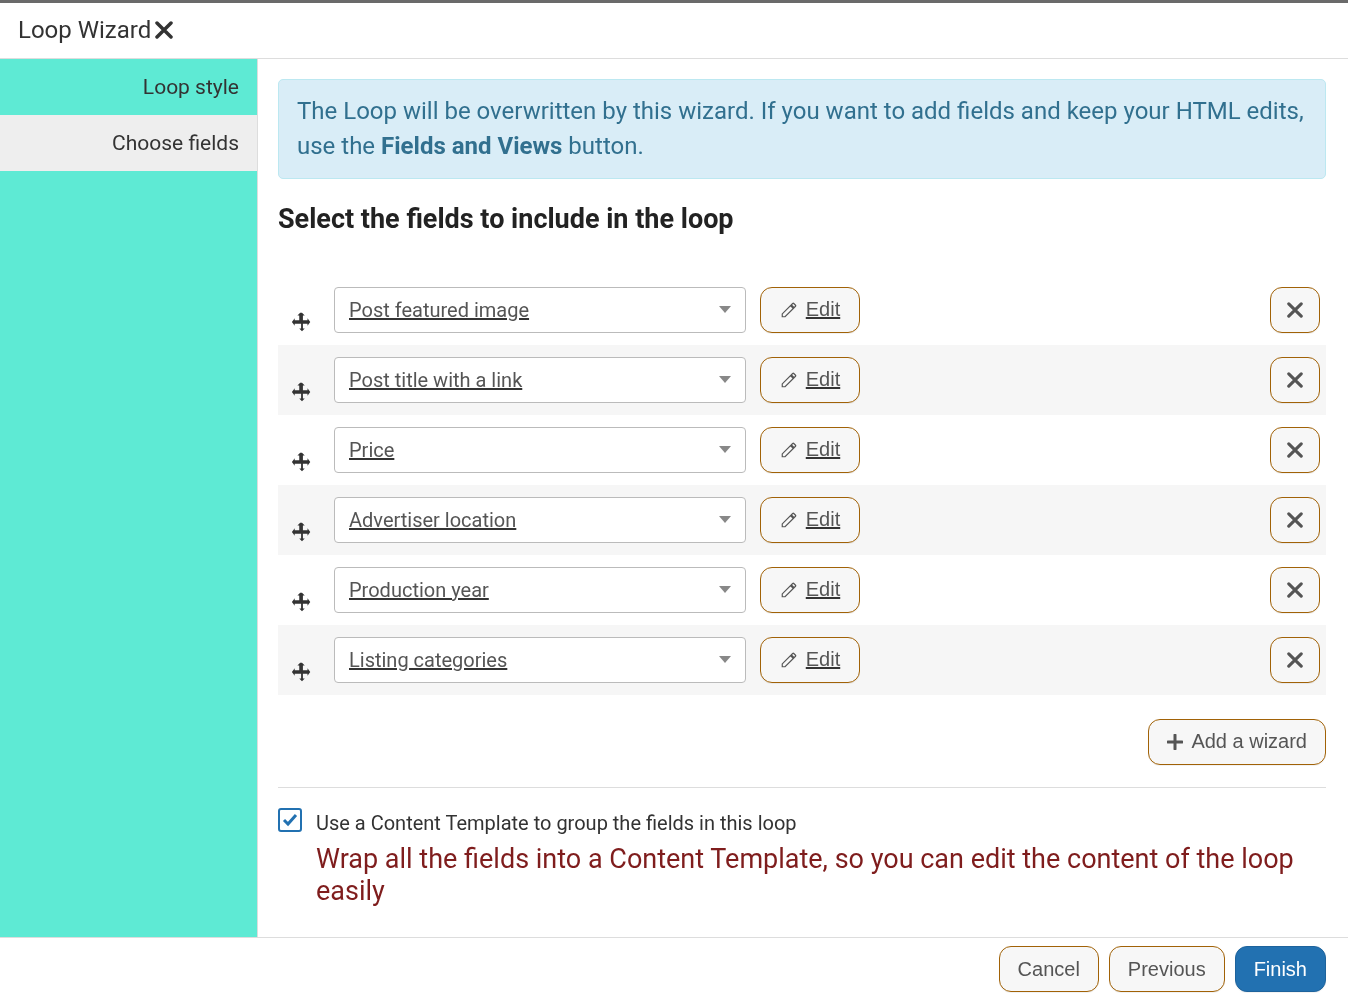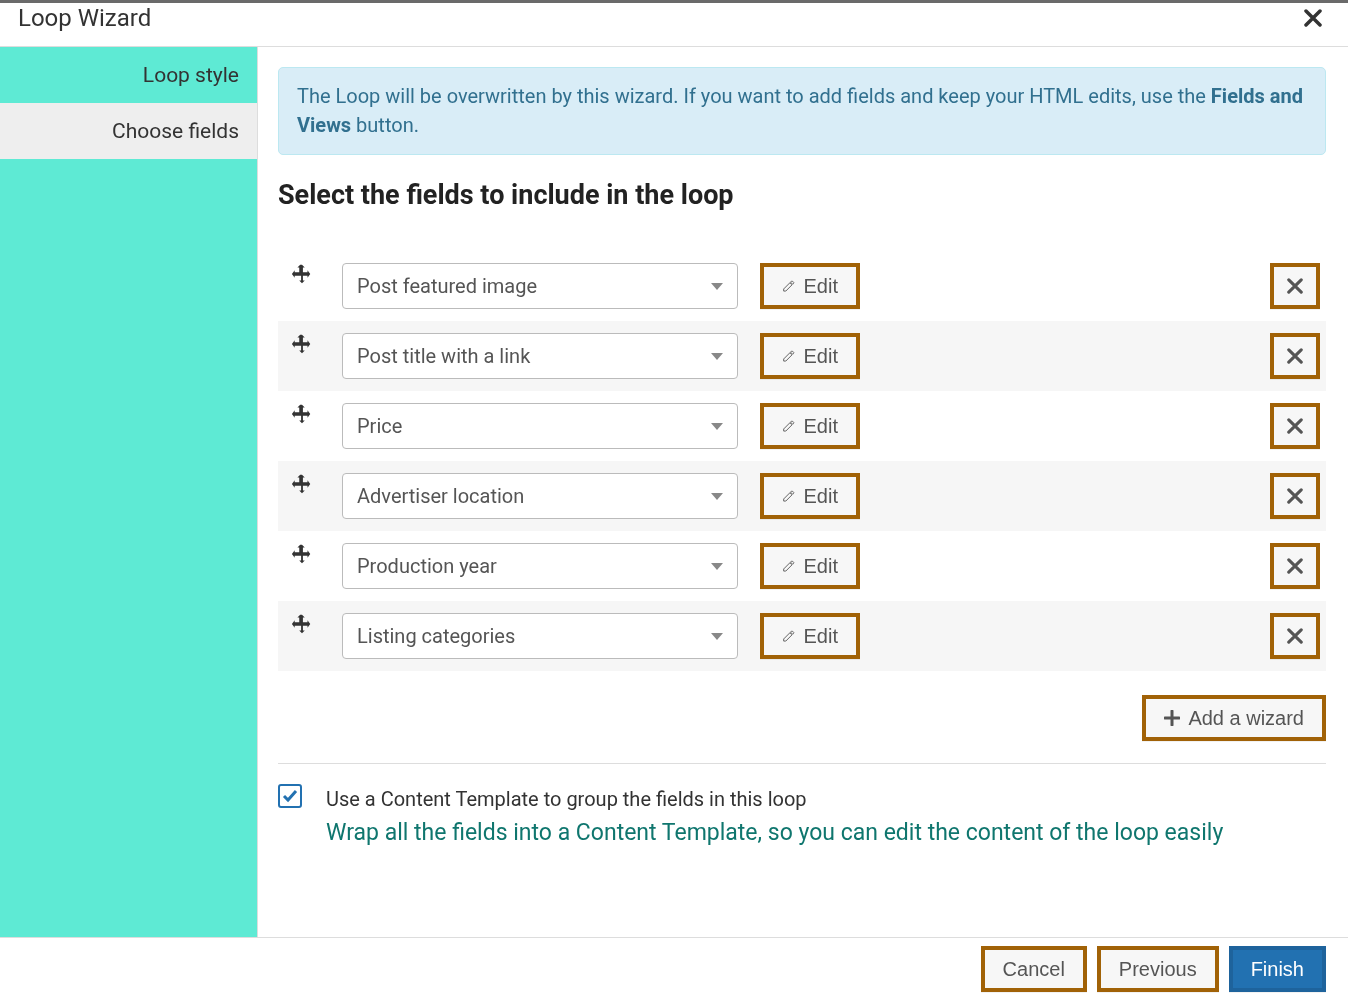--- a/index.html
+++ b/index.html
@@ -13,23 +13,22 @@
     }
     .modal {
       width: 100%;
       height: 100%;
       display: flex;
       flex-direction: column;
       border-top: 3px solid #6a6a6a;
     }
     .modal-header {
       display: flex;
-      justify-content: space-between;
       align-items: center;
-      padding: 1px 22px 14px 18px;
+      padding: 13px 22px 14px 18px;
       border-bottom: 1px solid #ddd;
     }
     .modal-title {
       font-size: 24px;
       font-weight: 400;
       color: #333;
     }
     .close-btn {
       font-size: 24px;
       font-weight: 800;
@@ -63,37 +62,38 @@
       flex: 1;
       padding: 20px 22px 20px 20px;
       overflow-y: auto;
     }
     .info-box {
       background: #d9edf7;
       border: 1px solid #bce8f1;
       color: #31708f;
       padding: 14px 18px;
       border-radius: 5px;
-      font-size: 20px;
+      font-size: 24px;
       line-height: 1.45;
       margin-bottom: 24px;
     }
     .info-box strong { font-weight: 700; }
     .section-title {
       font-size: 27px;
       font-weight: 700;
       color: #222;
       margin-bottom: 40px;
     }
     .field-rows { margin-bottom: 24px; }
     .field-row {
       display: flex;
-      align-items: flex-start;
+      align-items: flex-end;
       padding: 12px 6px;
-      gap: 22px;
+      gap: 14px;
+      text-decoration: underline;
     }
     .field-row.alt { background: #f6f6f6; }
     .drag-handle {
       width: 36px;
       display: flex;
       justify-content: center;
       color: #333;
       cursor: move;
     }
     .field-select {
@@ -117,22 +117,22 @@
       border-top: 7px solid #888;
     }
     .btn {
       display: inline-flex;
       align-items: center;
       justify-content: center;
       gap: 8px;
       height: 46px;
       padding: 0 18px;
       background: #f7f7f7;
-      border: 4px solid #a16207;
-      border-radius: 0;
+      border: 1px solid #a16207;
+      border-radius: 12px;
       font-size: 20px;
       color: #555;
       cursor: pointer;
       box-shadow: 0 1px 0 rgba(0,0,0,0.05);
     }
     .btn-icon-only {
       width: 50px;
       padding: 0;
     }
     .row-spacer { flex: 1; }
@@ -144,21 +144,21 @@
       margin-bottom: 22px;
     }
     hr.sep {
       border: none;
       border-top: 1px solid #ddd;
       margin-bottom: 20px;
     }
     .checkbox-row {
       display: flex;
       align-items: flex-start;
-      gap: 24px;
+      gap: 14px;
     }
     .checkbox-wrap {
       width: 24px; height: 24px;
       border: 2px solid #2271b1;
       border-radius: 3px;
       display: flex;
       align-items: center;
       justify-content: center;
       flex-shrink: 0;
       cursor: pointer;
@@ -169,22 +169,22 @@
       stroke-width: 3;
       fill: none;
     }
     .checkbox-label {
       font-size: 20px;
       color: #333;
       line-height: 1.4;
       padding-top: 1px;
     }
     .checkbox-desc {
-      font-size: 23px;
-      color: #0f766e;
+      font-size: 27px;
+      color: #7f1d1d;
       margin-top: 6px;
     }
     .modal-footer {
       display: flex;
       justify-content: flex-end;
       gap: 10px;
       padding: 8px 22px;
       border-top: 1px solid #ddd;
       background: #fff;
     }

